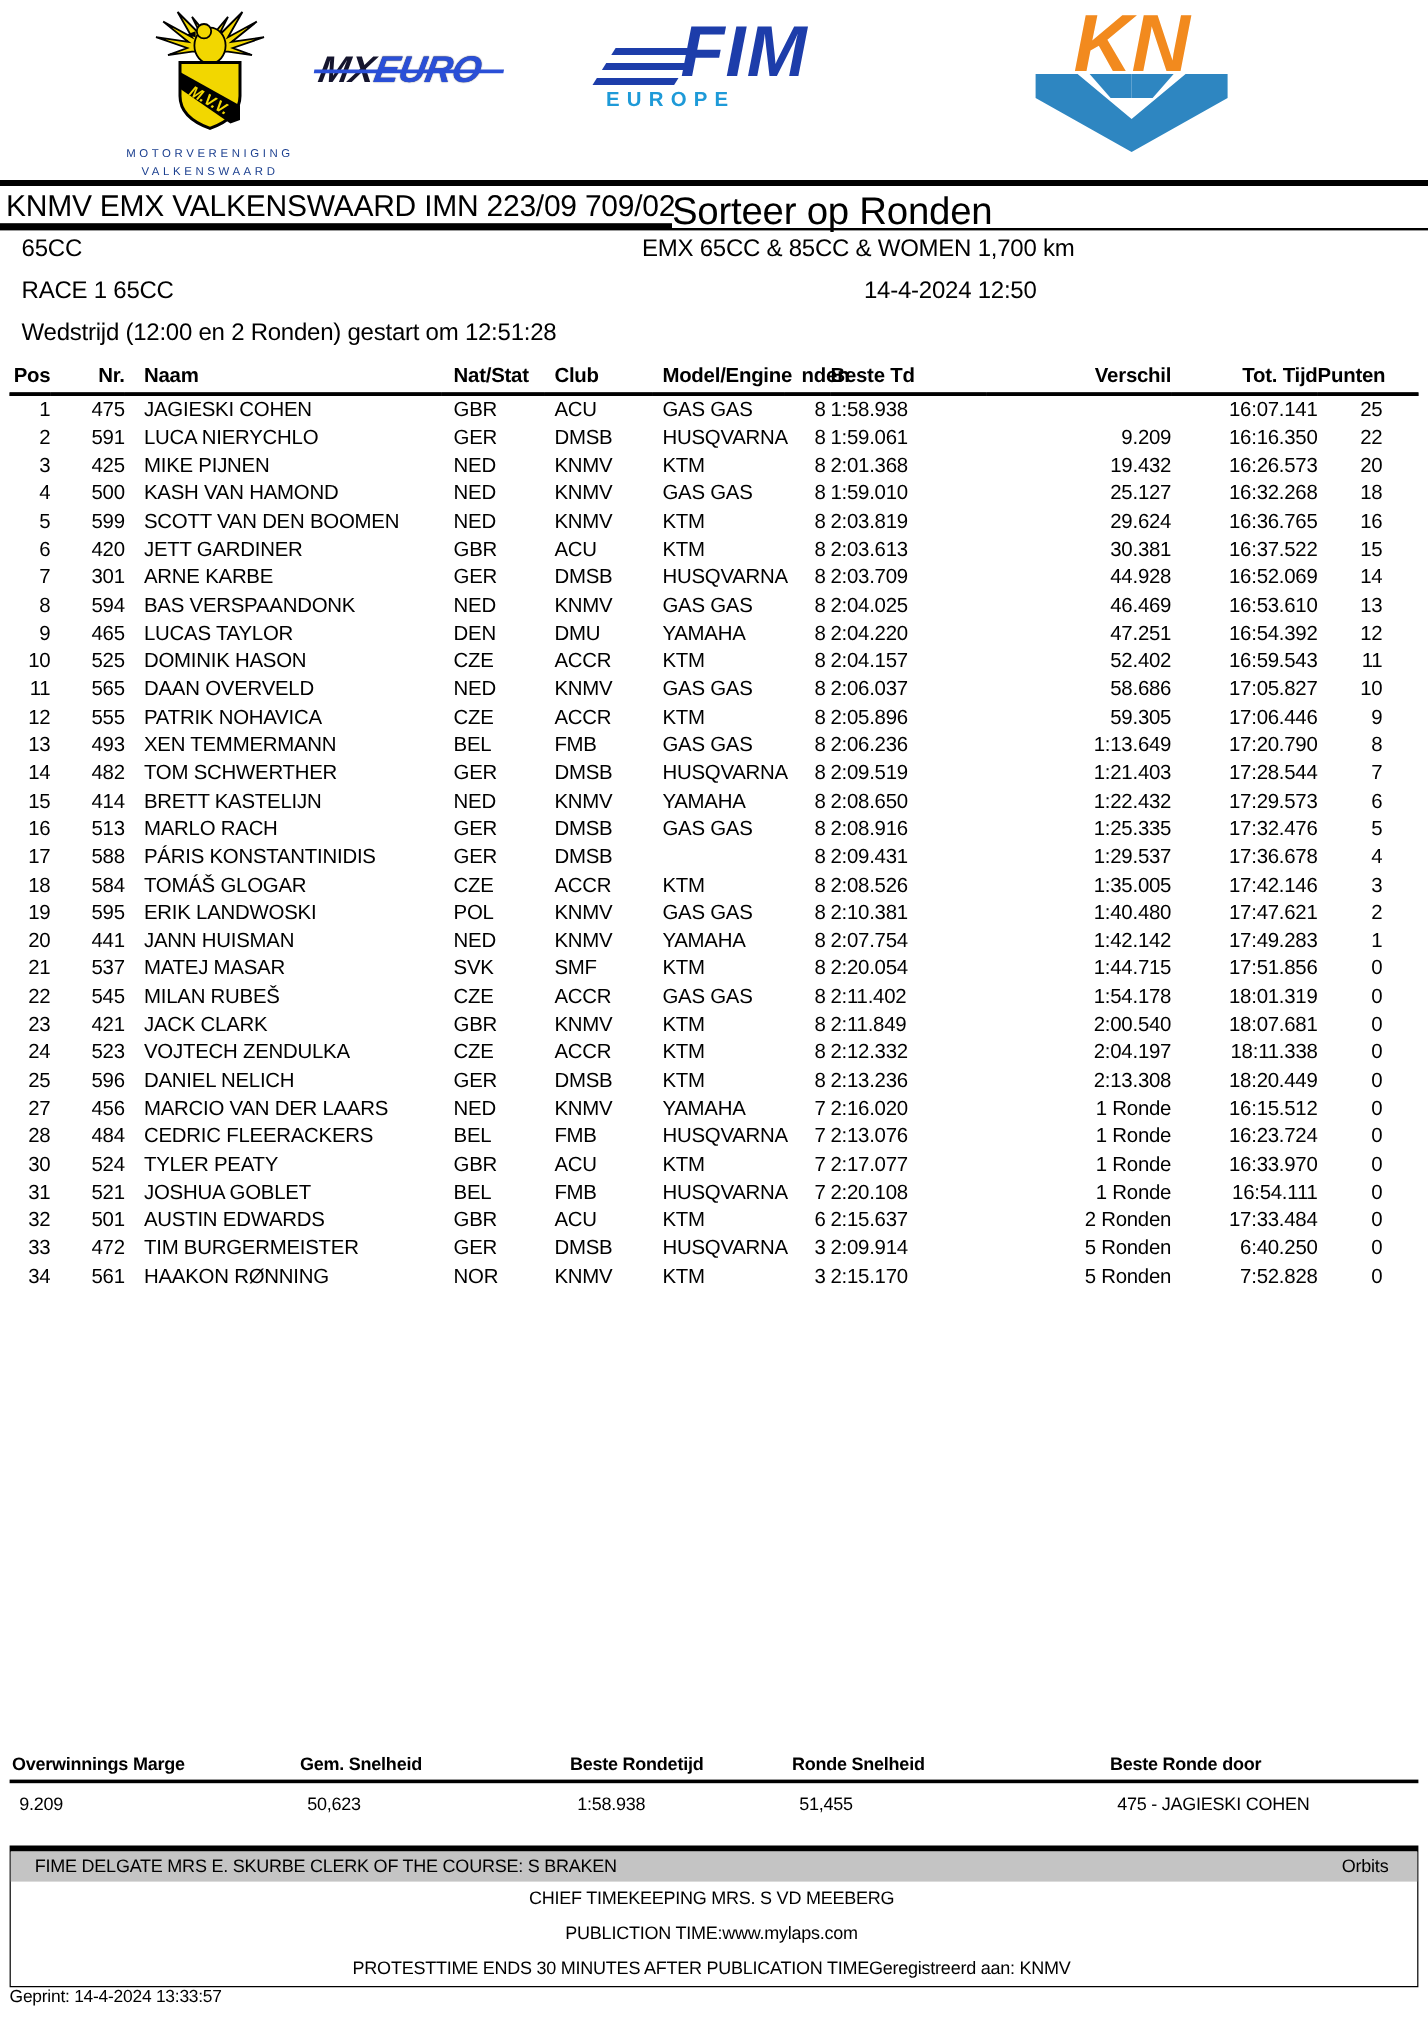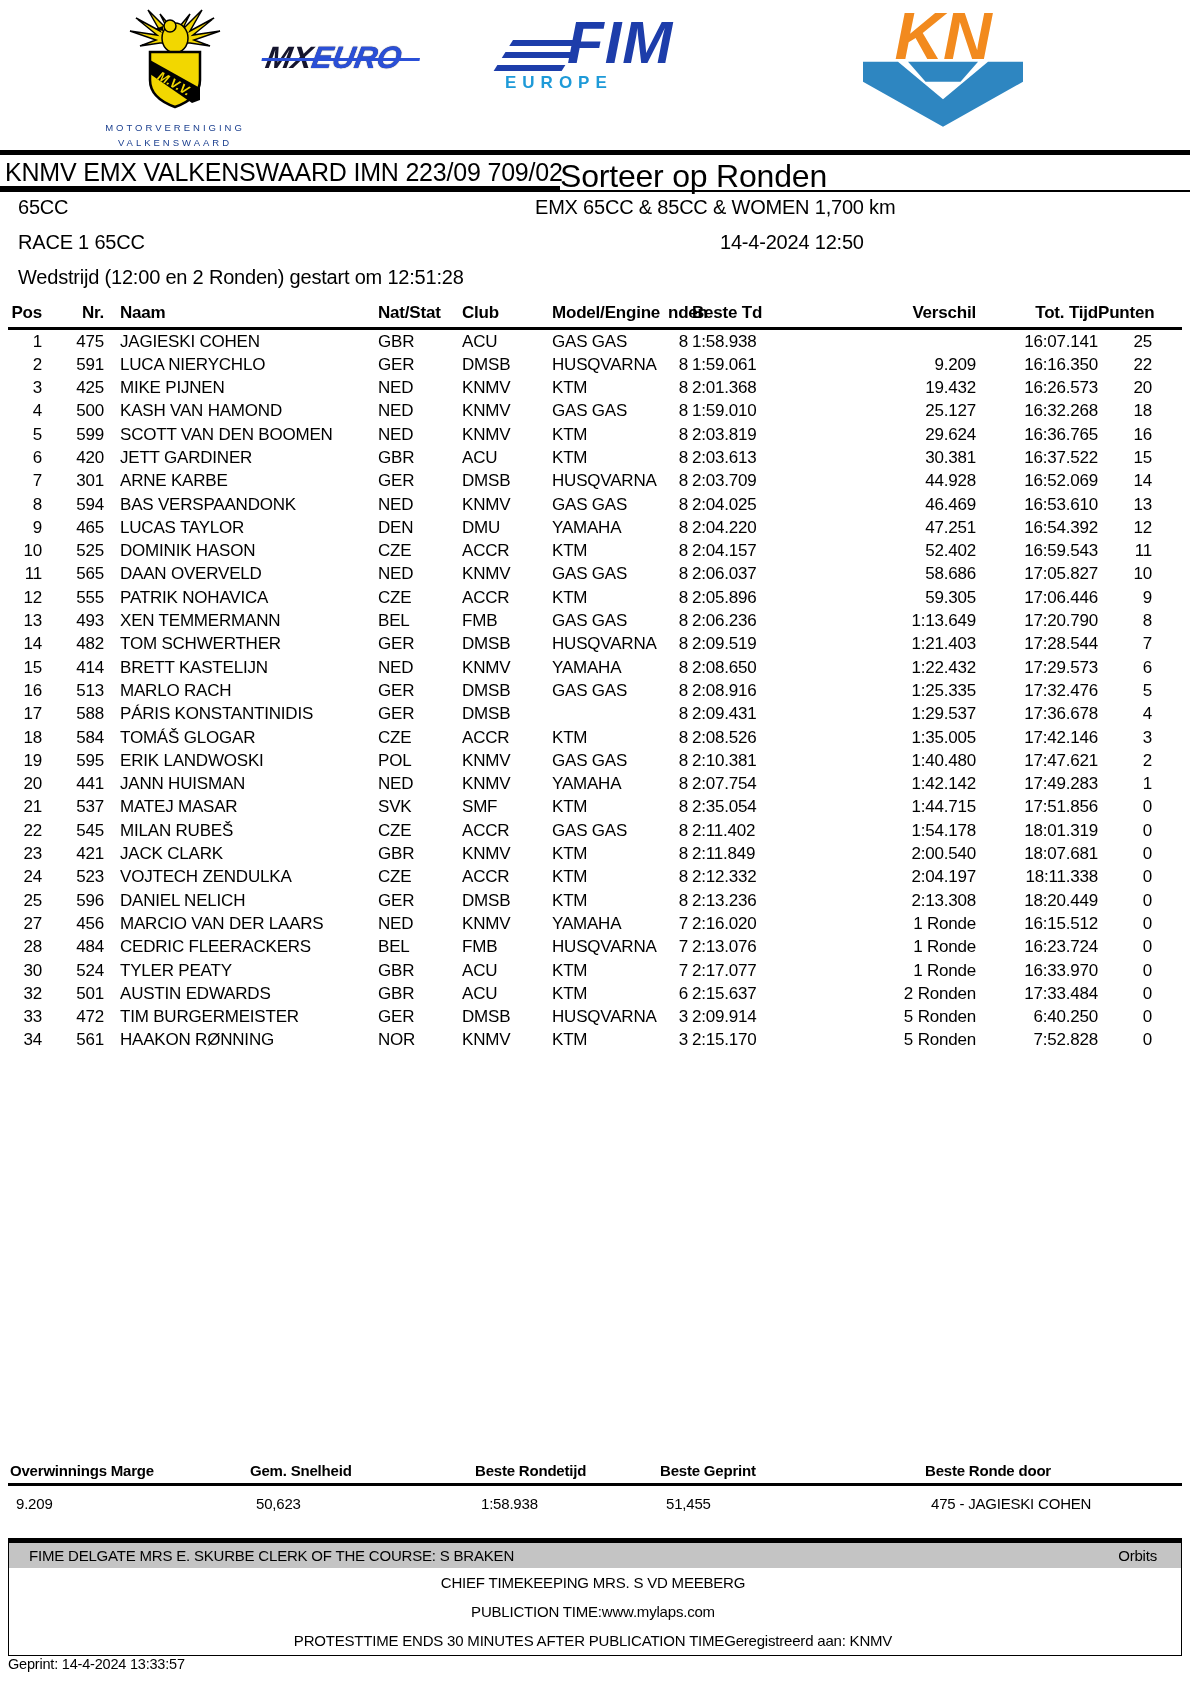--- a/index.html
+++ b/index.html
@@ -418,21 +418,21 @@
           <td>1</td>
         </tr>
         <tr>
           <td>21</td>
           <td>537</td>
           <td>MATEJ MASAR</td>
           <td>SVK</td>
           <td>SMF</td>
           <td>KTM</td>
           <td>8</td>
-          <td>2:35.054</td>
+          <td>2:20.054</td>
           <td>1:44.715</td>
           <td>17:51.856</td>
           <td>0</td>
         </tr>
         <tr>
           <td>22</td>
           <td>545</td>
           <td>MILAN RUBEŠ</td>
           <td>CZE</td>
           <td>ACCR</td>
@@ -515,20 +515,33 @@
           <td>GBR</td>
           <td>ACU</td>
           <td>KTM</td>
           <td>7</td>
           <td>2:17.077</td>
           <td>1 Ronde</td>
           <td>16:33.970</td>
           <td>0</td>
         </tr>
         <tr>
+          <td>31</td>
+          <td>521</td>
+          <td>JOSHUA GOBLET</td>
+          <td>BEL</td>
+          <td>FMB</td>
+          <td>HUSQVARNA</td>
+          <td>7</td>
+          <td>2:20.108</td>
+          <td>1 Ronde</td>
+          <td>16:54.111</td>
+          <td>0</td>
+        </tr>
+        <tr>
           <td>32</td>
           <td>501</td>
           <td>AUSTIN EDWARDS</td>
           <td>GBR</td>
           <td>ACU</td>
           <td>KTM</td>
           <td>6</td>
           <td>2:15.637</td>
           <td>2 Ronden</td>
           <td>17:33.484</td>
@@ -561,21 +574,21 @@
           <td>0</td>
         </tr>
       </tbody>
   </table>
 
   <div class="summary">
     <div class="sumrow sumhead">
       <span>Overwinnings Marge</span>
       <span>Gem. Snelheid</span>
       <span>Beste Rondetijd</span>
-      <span>Beste Geprint</span>
+      <span>Ronde Snelheid</span>
       <span>Beste Ronde door</span>
     </div>
     <div class="sumrow sumvals">
       <span>9.209</span>
       <span>50,623</span>
       <span>1:58.938</span>
       <span>51,455</span>
       <span>475 - JAGIESKI COHEN</span>
     </div>
   </div>

